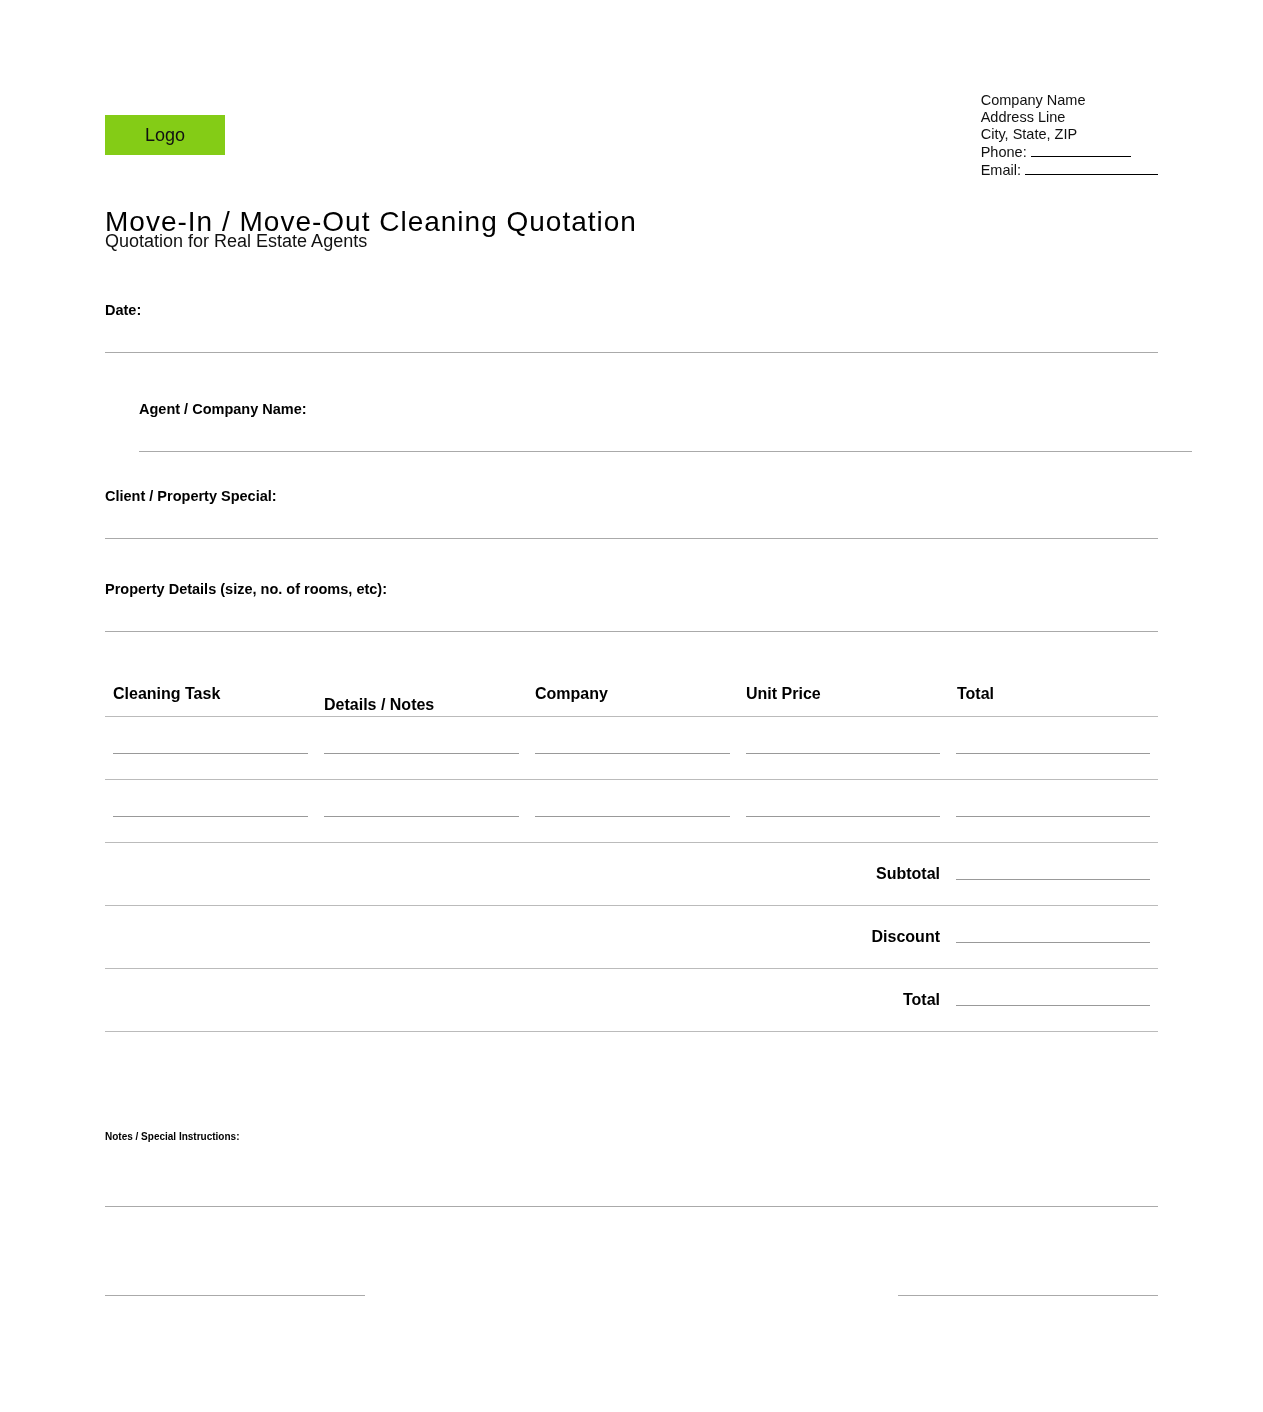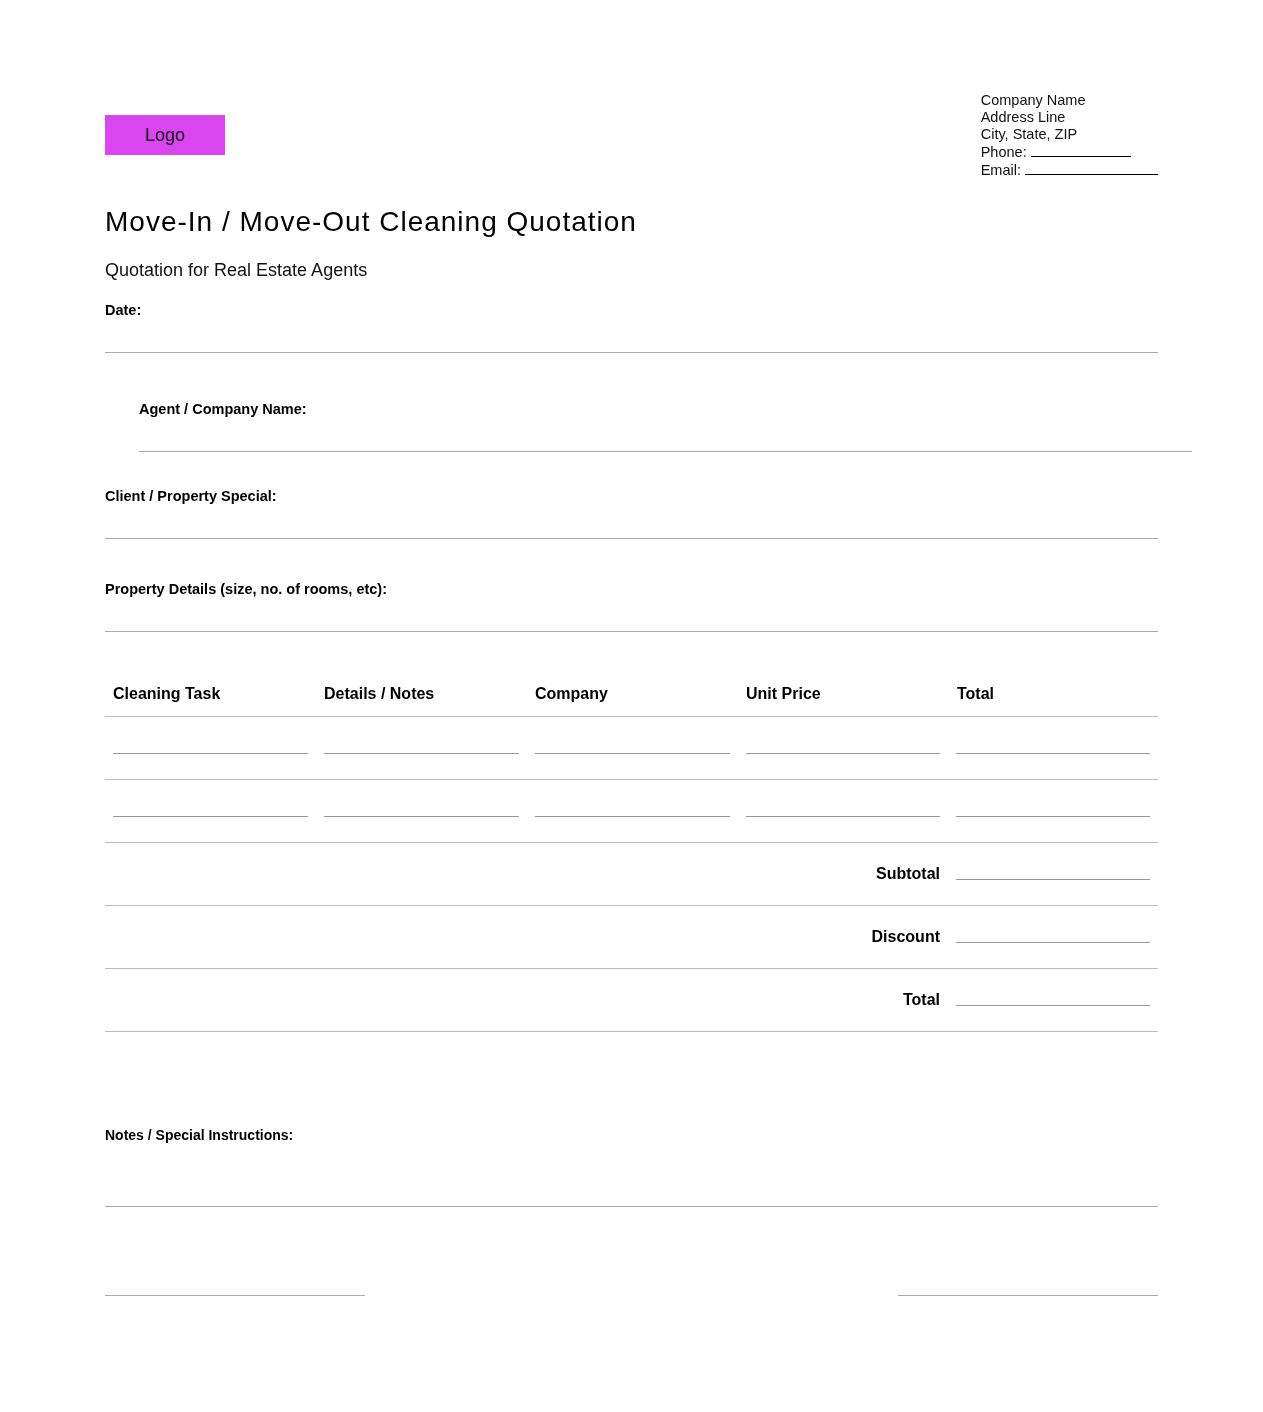--- a/index.html
+++ b/index.html
@@ -4,54 +4,54 @@
 <style>
   html, body { margin: 0; padding: 0; background: #ffffff; }
   body {
     width: 1263px; height: 1412px; position: relative; overflow: hidden;
     font-family: "Liberation Sans", sans-serif; color: #000;
   }
   .page { position: absolute; left: 105px; top: 0; width: 1053px; }
 
   .logo {
     position: absolute; left: 0; top: 115px; width: 120px; height: 40px;
-    background: #d946ef; display: flex; align-items: center; justify-content: center;
+    background: #84cc16; display: flex; align-items: center; justify-content: center;
     font-size: 18px; color: #111;
   }
   .company {
     position: absolute; right: 0; top: 92px; text-align: left;
     font-size: 14.5px; line-height: 17px; color: #111;
   }
   .company .blank { display: inline-block; border-bottom: 1px solid #000; height: 13px; vertical-align: baseline; margin-left: 4px; }
   .company .blank.phone { width: 100px; }
   .company .blank.email { width: 133px; }
 
   .title {
     position: absolute; left: 0; top: 206px; margin: 0;
     font-size: 28px; font-weight: normal; letter-spacing: 1px; white-space: nowrap;
   }
-  .subtitle { position: absolute; left: 0; top: 260px; font-size: 18px; color: #111; }
+  .subtitle { position: absolute; left: 0; top: 231px; font-size: 18px; color: #111; }
 
   .field { position: absolute; left: 0; width: 1053px; height: 50px; border-bottom: 1px solid #aaaaaa; }
   .field .lbl { position: absolute; left: 0; top: 0; font-size: 14.5px; font-weight: bold; }
 
   .tbl { position: absolute; left: 0; top: 670px; width: 1053px; }
   .thead { height: 46px; border-bottom: 1px solid #bbbbbb; position: relative; }
   .th { position: absolute; top: 15px; font-size: 16px; font-weight: bold; }
   .trow { height: 62px; border-bottom: 1px solid #bbbbbb; position: relative; }
   .cell {
     position: absolute; top: 12px; height: 25px; border: none; border-bottom: 1px solid #999999;
     background: transparent; font-family: "Liberation Sans", sans-serif; font-size: 16px;
     padding: 0 2px; box-sizing: border-box; outline: none; color: #333;
   }
   .cell::placeholder { color: #888888; }
   .sum-lbl { position: absolute; right: 218px; top: 22px; font-size: 16px; font-weight: bold; text-align: right; }
 
   .notes { position: absolute; left: 0; top: 1126px; width: 1053px; height: 80px; border-bottom: 1px solid #aaaaaa; }
-  .notes .lbl { font-size: 14px; font-weight: bold; }
+  .notes .lbl { font-size: 10px; font-weight: bold; }
 
   .sig { position: absolute; top: 1294px; width: 260px; border-bottom: 1px solid #aaaaaa; height: 1px; }
 </style>
 </head>
 <body>
 
 <div class="page">
 
   <div class="logo">
     <span>Logo</span>
@@ -81,21 +81,21 @@
   <div class="field" style="top:488px;">
     <span class="lbl">Client / Property Special:</span>
   </div>
   <div class="field" style="top:581px;">
     <span class="lbl">Property Details (size, no. of rooms, etc):</span>
   </div>
 
   <div class="tbl">
     <div class="thead">
       <span class="th" style="left:8px;">Cleaning Task</span>
-      <span class="th" style="left:219px;">Details / Notes</span>
+      <span class="th" style="left:219px;margin-top:11px;">Details / Notes</span>
       <span class="th" style="left:430px;">Company</span>
       <span class="th" style="left:641px;">Unit Price</span>
       <span class="th" style="left:852px;">Total</span>
     </div>
 
     <div class="trow">
       <input class="cell" style="left: 8px; width: 195px;">
       <input class="cell" style="left: 219px; width: 195px;">
       <input class="cell" style="left: 430px; width: 195px;">
       <input class="cell" style="left: 641px; width: 194px;">

